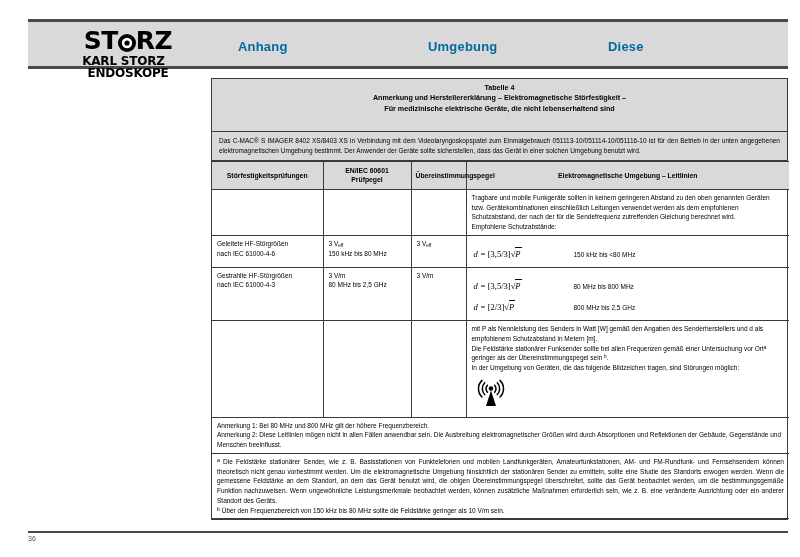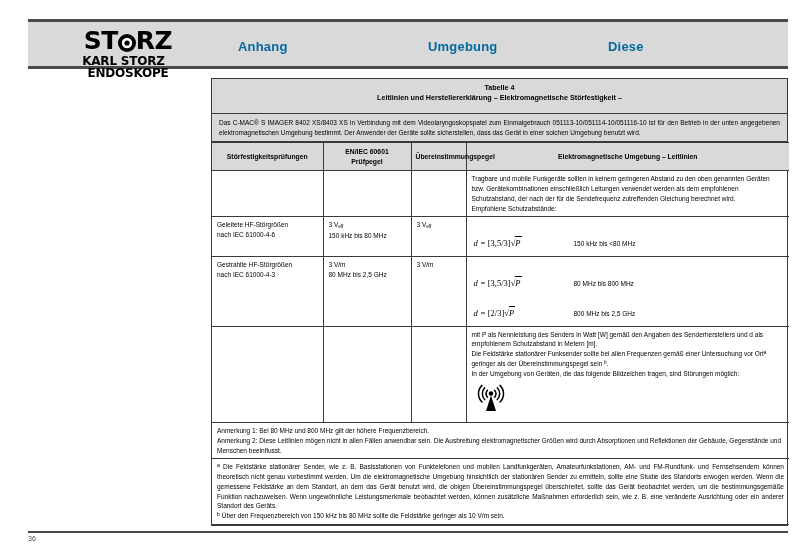--- a/index.html
+++ b/index.html
@@ -82,21 +82,21 @@
     border: 1px solid #3a3a3a;
     box-sizing: border-box;
     background: #ffffff;
     font-size: 6.6px;
   }
 
   .tbl-title {
     background: #d9d9d9;
     border-bottom: 1px solid #3a3a3a;
     text-align: center;
-    padding: 4px 6px 9px 6px;
+    padding: 4px 6px 17px 6px;
     font-weight: bold;
     font-size: 7.2px;
     line-height: 1.45;
   }
   .tbl-intro {
     background: #d9d9d9;
     border-bottom: 1px solid #3a3a3a;
     padding: 4px 7px 4px 7px;
     font-size: 6.5px;
     line-height: 1.5;
@@ -130,21 +130,21 @@
   .c2 { width: 88px; }
   .c3 { width: 55px; }
   .c4 { width: 323px; }
 
   td.mid { vertical-align: middle; }
 
   
   .formula-row {
     display: flex;
     align-items: baseline;
-    margin: 16px 0 3px 0;
+    margin: 8px 0 3px 0;
   }
   .formula {
     font-family: "Liberation Serif", serif;
     font-style: italic;
     font-size: 8.5px;
     white-space: nowrap;
     width: 100px;
     flex: none;
     padding-left: 2px;
   }
@@ -227,21 +227,22 @@
 
   <div class="hdr-label hdr-anhang">Anhang</div>
   <div class="hdr-label hdr-appendix">Umgebung</div>
   <div class="hdr-label hdr-anexo">Diese</div>
 </div>
 
 <div class="table-wrap">
 
   <div class="tbl-title">
     <div>Tabelle 4</div>
-    <div>Leitlinien und Herstellererklärung – Elektromagnetische Störfestigkeit –</div>
+    <div>Anmerkung und Herstellererklärung – Elektromagnetische Störfestigkeit –</div>
+    <div>Für medizinische elektrische Geräte, die nicht lebenserhaltend sind</div>
   </div>
 
   <div class="tbl-intro">Das C-MAC® S IMAGER 8402 XS/8403 XS in Verbindung mit dem Videolaryngoskopspatel zum Einmalgebrauch 051113-10/051114-10/051116-10 ist für den Betrieb in der unten angegebenen elektromagnetischen Umgebung bestimmt. Der Anwender der Geräte sollte sicherstellen, dass das Gerät in einer solchen Umgebung benutzt wird.</div>
 
   <table class="grid">
     <colgroup>
       <col class="c1">
         <col class="c2">
         <col class="c3">
         <col class="c4">

